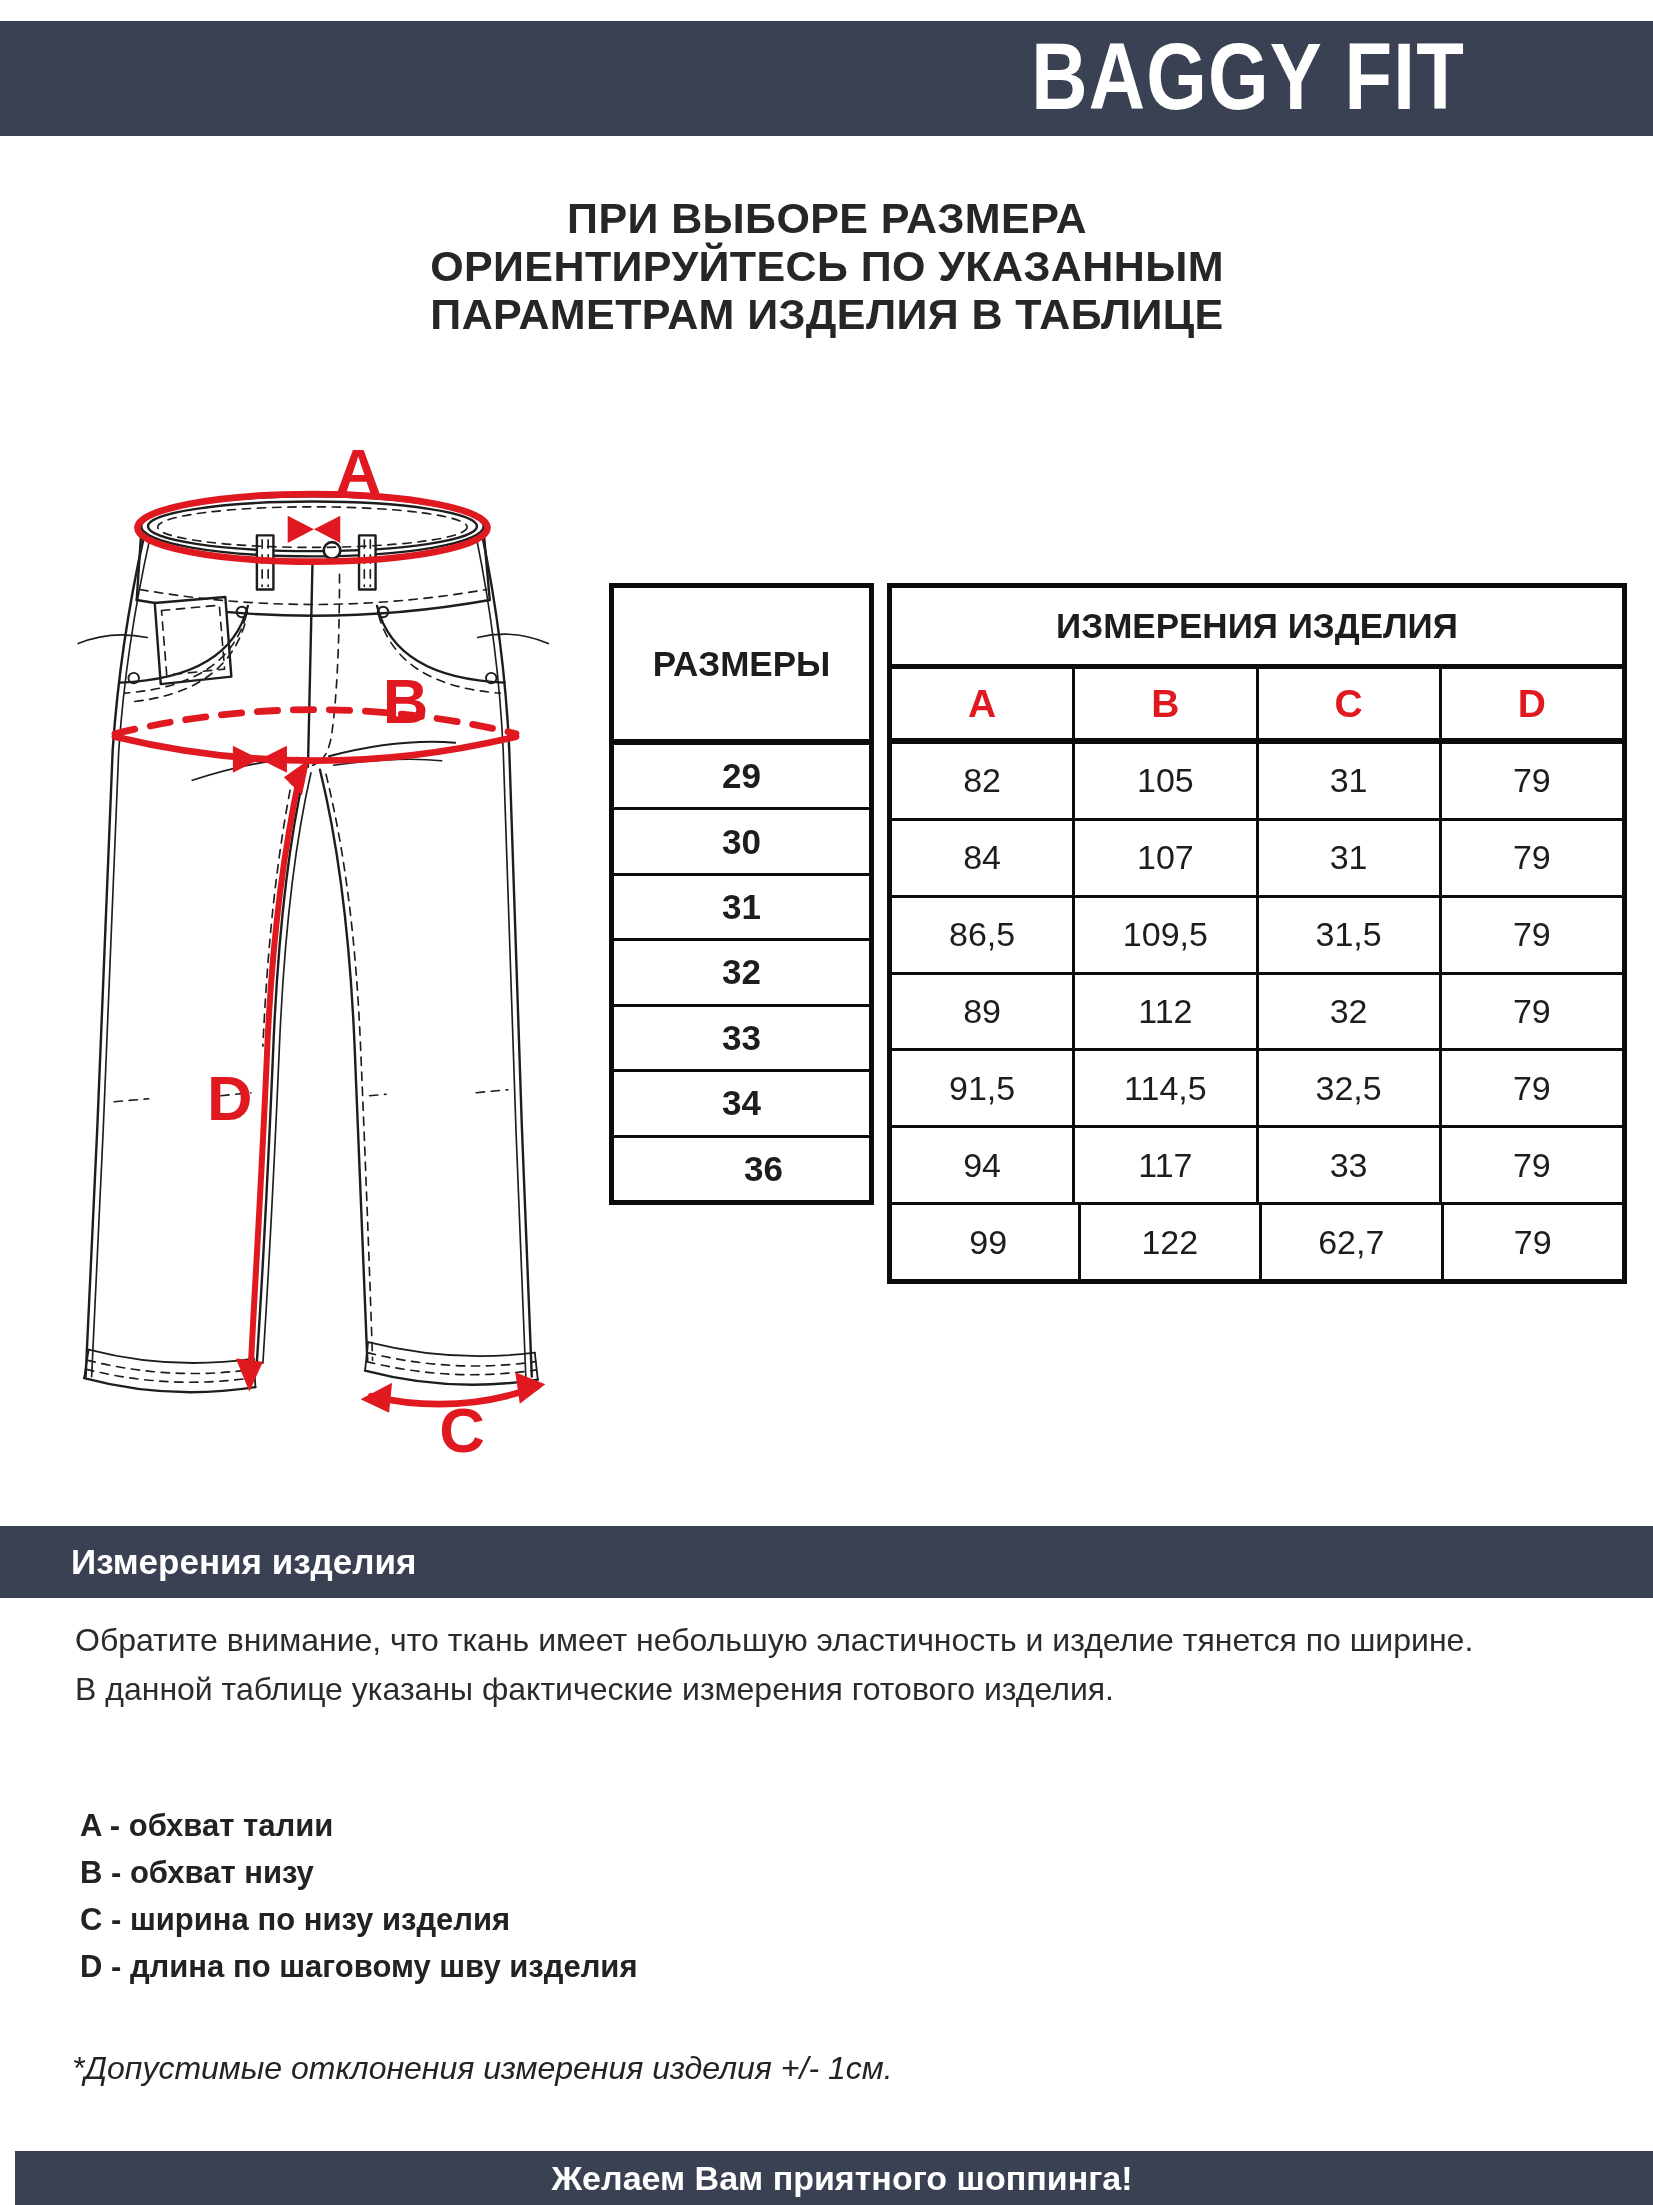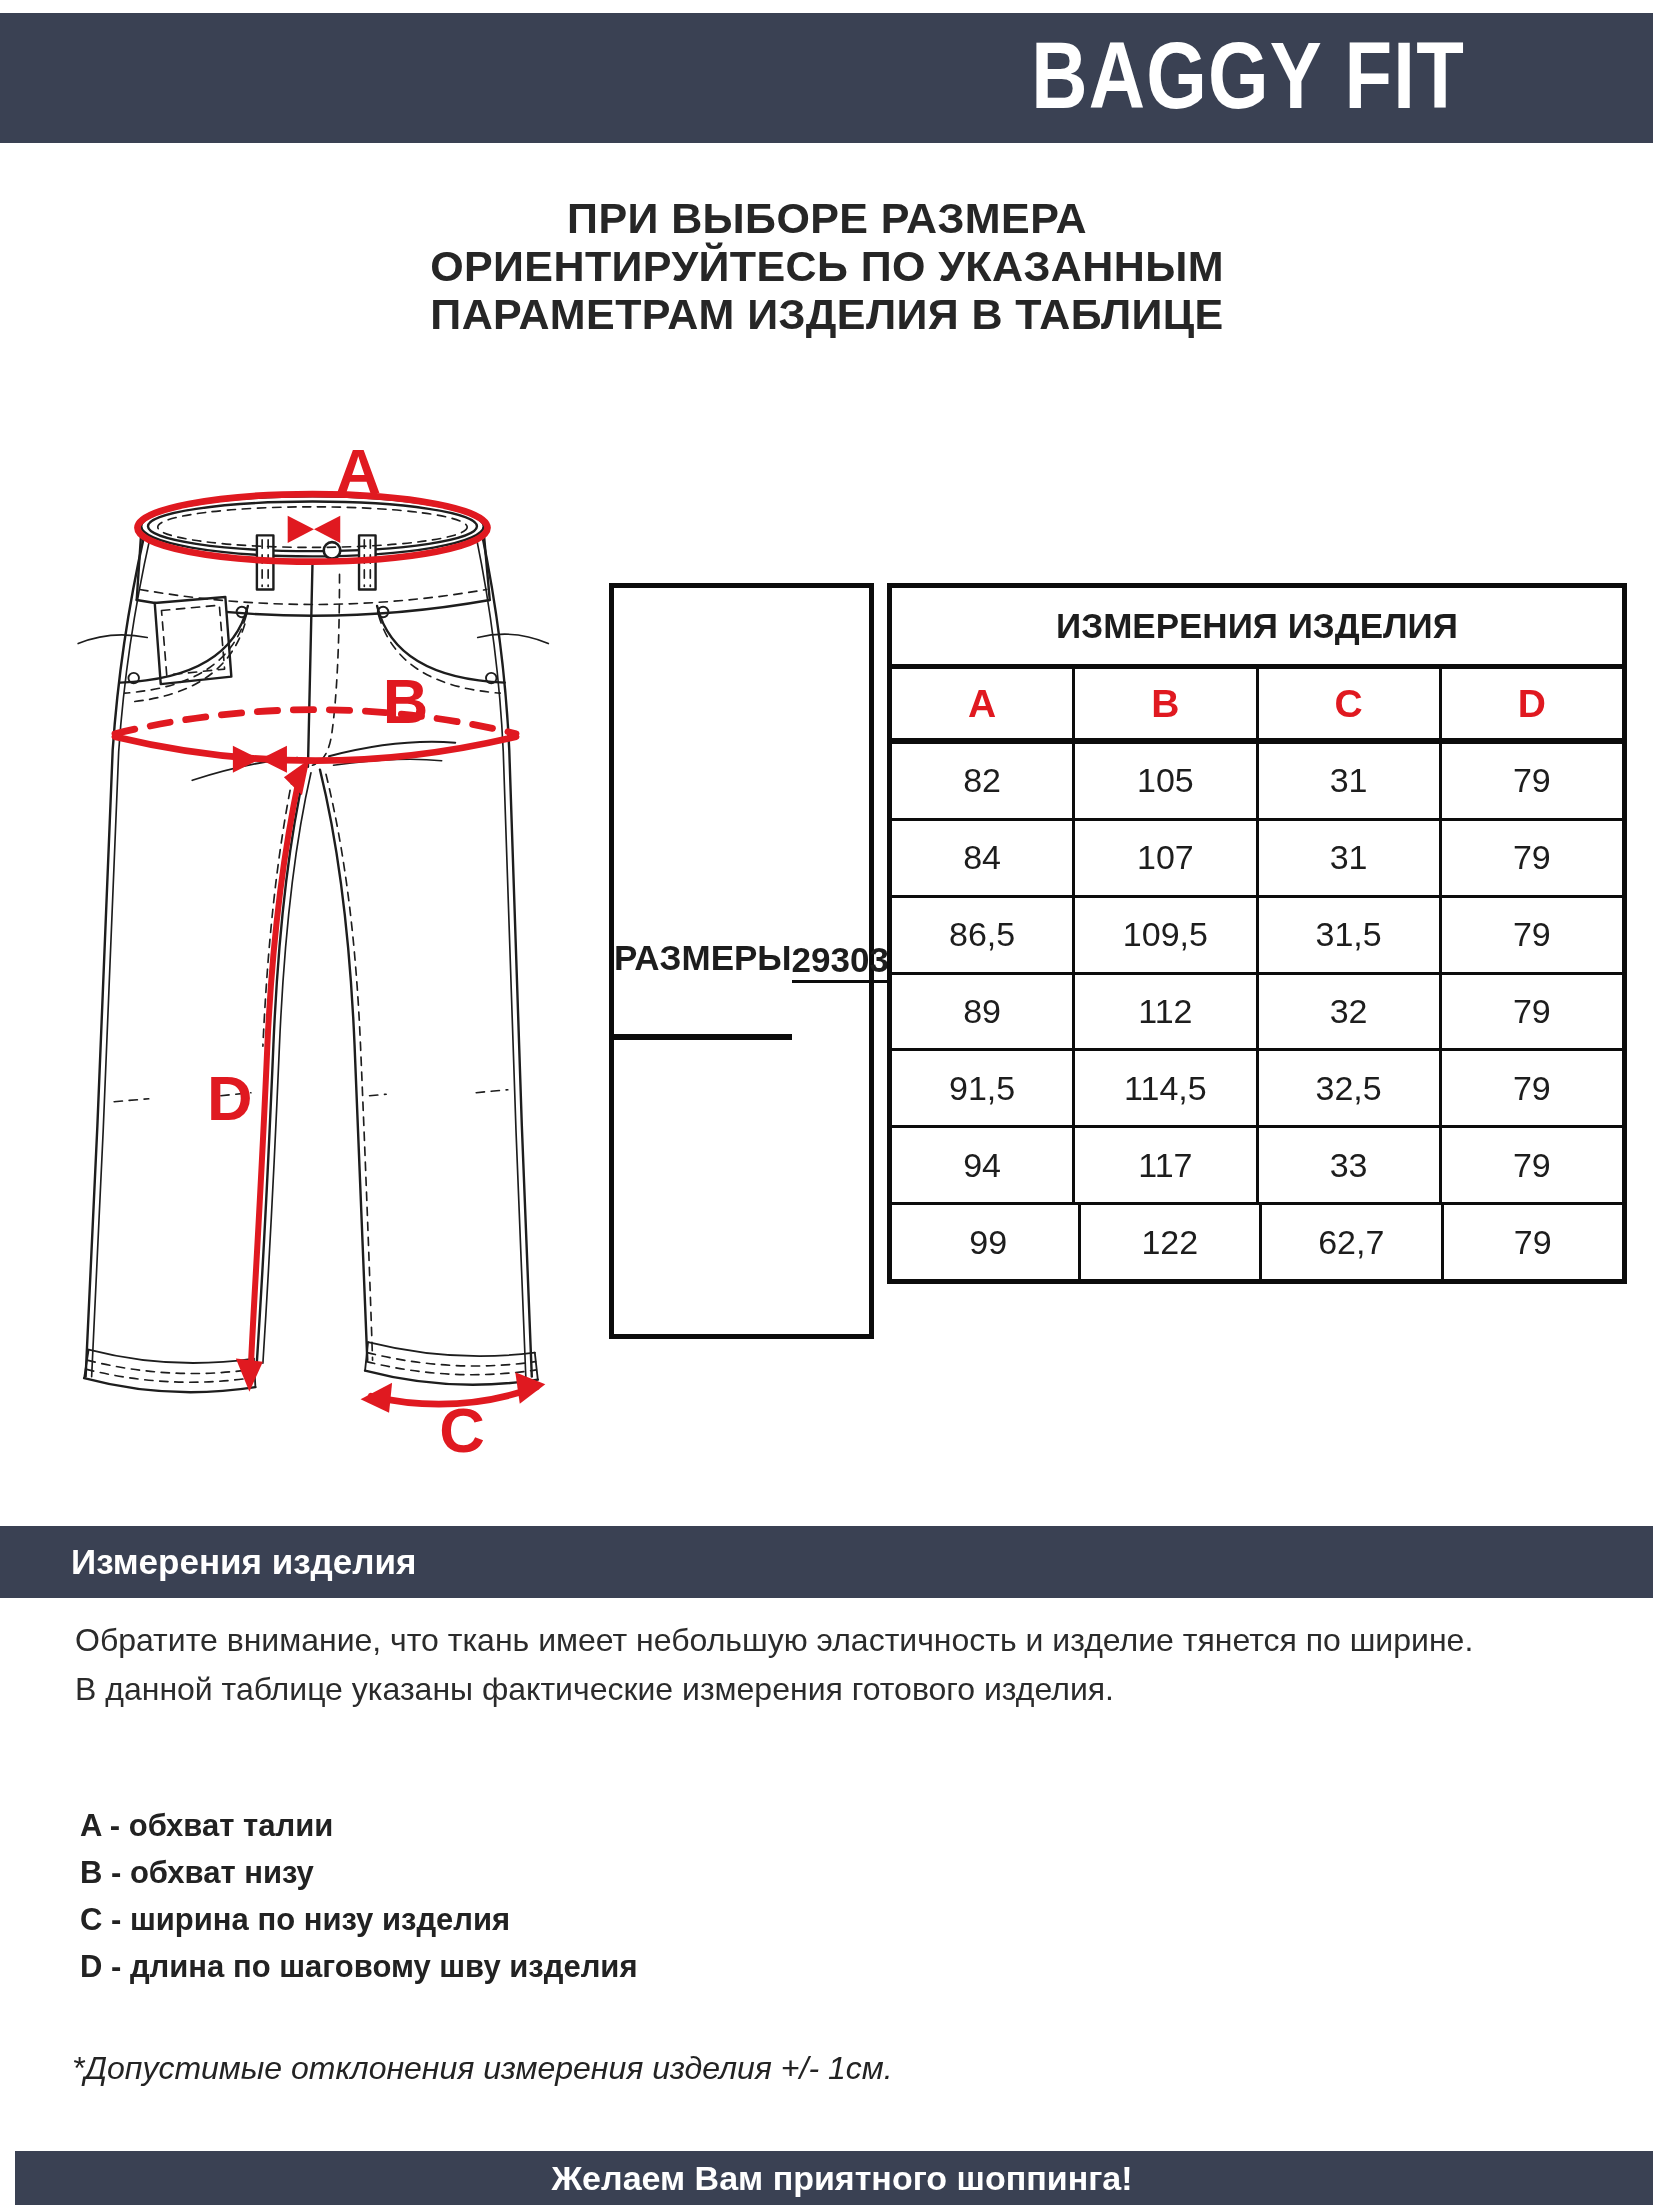--- a/index.html
+++ b/index.html
@@ -1,34 +1,34 @@
 <!DOCTYPE html>
 <html style="font-size:12px"><head>
 <meta charset="utf-8">
 <style>
   html,body{margin:0;padding:0;background:#ffffff;}
   .page{
     position:relative;width:1654px;height:2205px;background:#ffffff;overflow:hidden;
     font-family:"Liberation Sans","DejaVu Sans",sans-serif;color:#1d1d1d;
   }
   
-  .top-bar{position:absolute;left:0;top:13px;width:100%;height:130px;background:#3a4153;}
+  .top-bar{position:absolute;left:0;top:21px;width:100%;height:115px;background:#3a4153;}
   .brand{
     position:absolute;right:189px;top:50%;
     transform:translateY(-52%) scaleX(0.82);transform-origin:right center;
     font-size:95px;font-weight:bold;color:#ffffff;letter-spacing:1.5px;white-space:nowrap;
   }
   
   .intro{position:absolute;left:0;top:194px;width:100%;text-align:center;
     font-size:43px;font-weight:bold;line-height:48px;color:#262626;letter-spacing:0.4px;}
   
   .diagram{position:absolute;left:0;top:421px;width:661px;height:1052px;}
   
-  .sizes-table{position:absolute;left:609px;top:583px;width:265px;height:756px;
-    border:5.3px solid #0c0c0c;box-sizing:border-box;display:flex;background:#fff;align-items:center;}
+  .sizes-table{position:absolute;left:609px;top:583px;width:265px;height:622px;
+    border:5.3px solid #0c0c0c;box-sizing:border-box;display:flex;flex-direction:column;background:#fff;}
   .sizes-header{height:151px;border-bottom:6px solid #0c0c0c;display:flex;align-items:center;justify-content:center;
     font-size:35px;font-weight:bold;}
   .srow{flex:1;border-bottom:3.8px solid #0c0c0c;display:flex;align-items:center;justify-content:center;
     font-size:35px;font-weight:bold;}
   .srow:last-child{border-bottom:none;padding-left:44px;}
   .meas-table{position:absolute;left:887px;top:583px;width:740px;height:701px;
     border:5.3px solid #0c0c0c;box-sizing:border-box;display:flex;flex-direction:column;background:#fff;}
   .meas-header{height:76px;border-bottom:5.3px solid #0c0c0c;display:flex;align-items:center;justify-content:center;
     font-size:35px;font-weight:bold;}
   .letters-row{height:69px;border-bottom:6px solid #0c0c0c;display:flex;}

